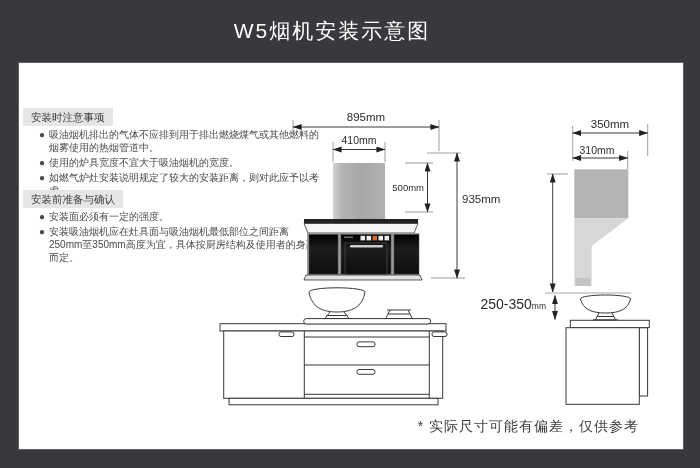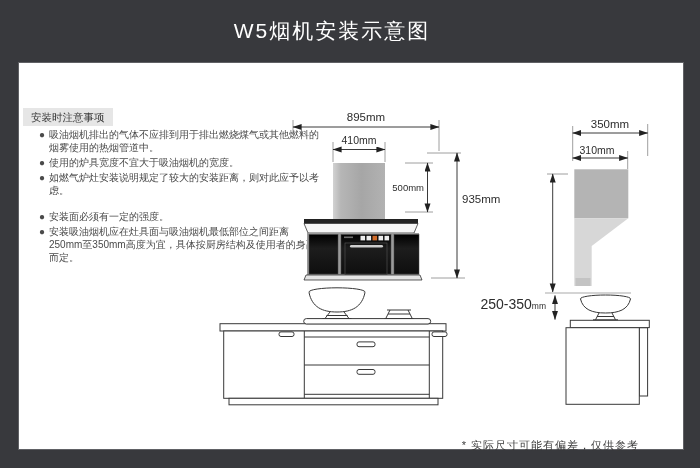--- a/index.html
+++ b/index.html
@@ -24,22 +24,22 @@
   .badge1{left:4px;top:45px;}
   .badge2{left:4px;top:127px;}
   .note-list{position:absolute;width:280px;color:#4a4a4a;font-size:10px;line-height:13px;}
   .list1{left:20px;top:65px;}
   .list2{left:20px;top:147px;}
   .note-item{display:flex;margin-bottom:2px;}
   .note-item .bullet{flex:0 0 10px;}
   .note-item .txt{flex:1 1 auto;}
   .svg-layer{position:absolute;left:0;top:0;width:664px;height:386px;}
   .disclaimer{
-    position:absolute;right:44px;top:375px;
-    color:#3c3c3c;font-size:11px;letter-spacing:1px;white-space:nowrap;margin-left:10px;
+    position:absolute;right:44px;top:355px;
+    color:#3c3c3c;font-size:14px;letter-spacing:1px;white-space:nowrap;margin-left:10px;
   }
   svg text{fill:#2d2d2d;font-family:"Liberation Sans","DejaVu Sans",sans-serif;}
   .dim{stroke:#3a3a3a;stroke-width:1;}
   .ext{stroke:#858585;stroke-width:0.8;}
   .ln{stroke:#383838;stroke-width:1;fill:none;}
   .lnf{stroke:#383838;stroke-width:1;fill:#ffffff;}
 </style>
 </head>
 <body>
 
@@ -56,20 +56,21 @@
     <div class="note-item">
       <span class="bullet">●</span>
       <span class="txt">使用的炉具宽度不宜大于吸油烟机的宽度。</span>
     </div>
     <div class="note-item">
       <span class="bullet">●</span>
       <span class="txt">如燃气炉灶安装说明规定了较大的安装距离，则对此应予以考虑。</span>
     </div>
   </div>
 
+  <div class="badge badge2">安装前准备与确认</div>
   <div class="note-list list2">
     <div class="note-item">
       <span class="bullet">●</span>
       <span class="txt">安装面必须有一定的强度。</span>
     </div>
     <div class="note-item">
       <span class="bullet">●</span>
       <span class="txt">安装吸油烟机应在灶具面与吸油烟机最低部位之间距离250mm至350mm高度为宜，具体按厨房结构及使用者的身高而定。</span>
     </div>
   </div>

